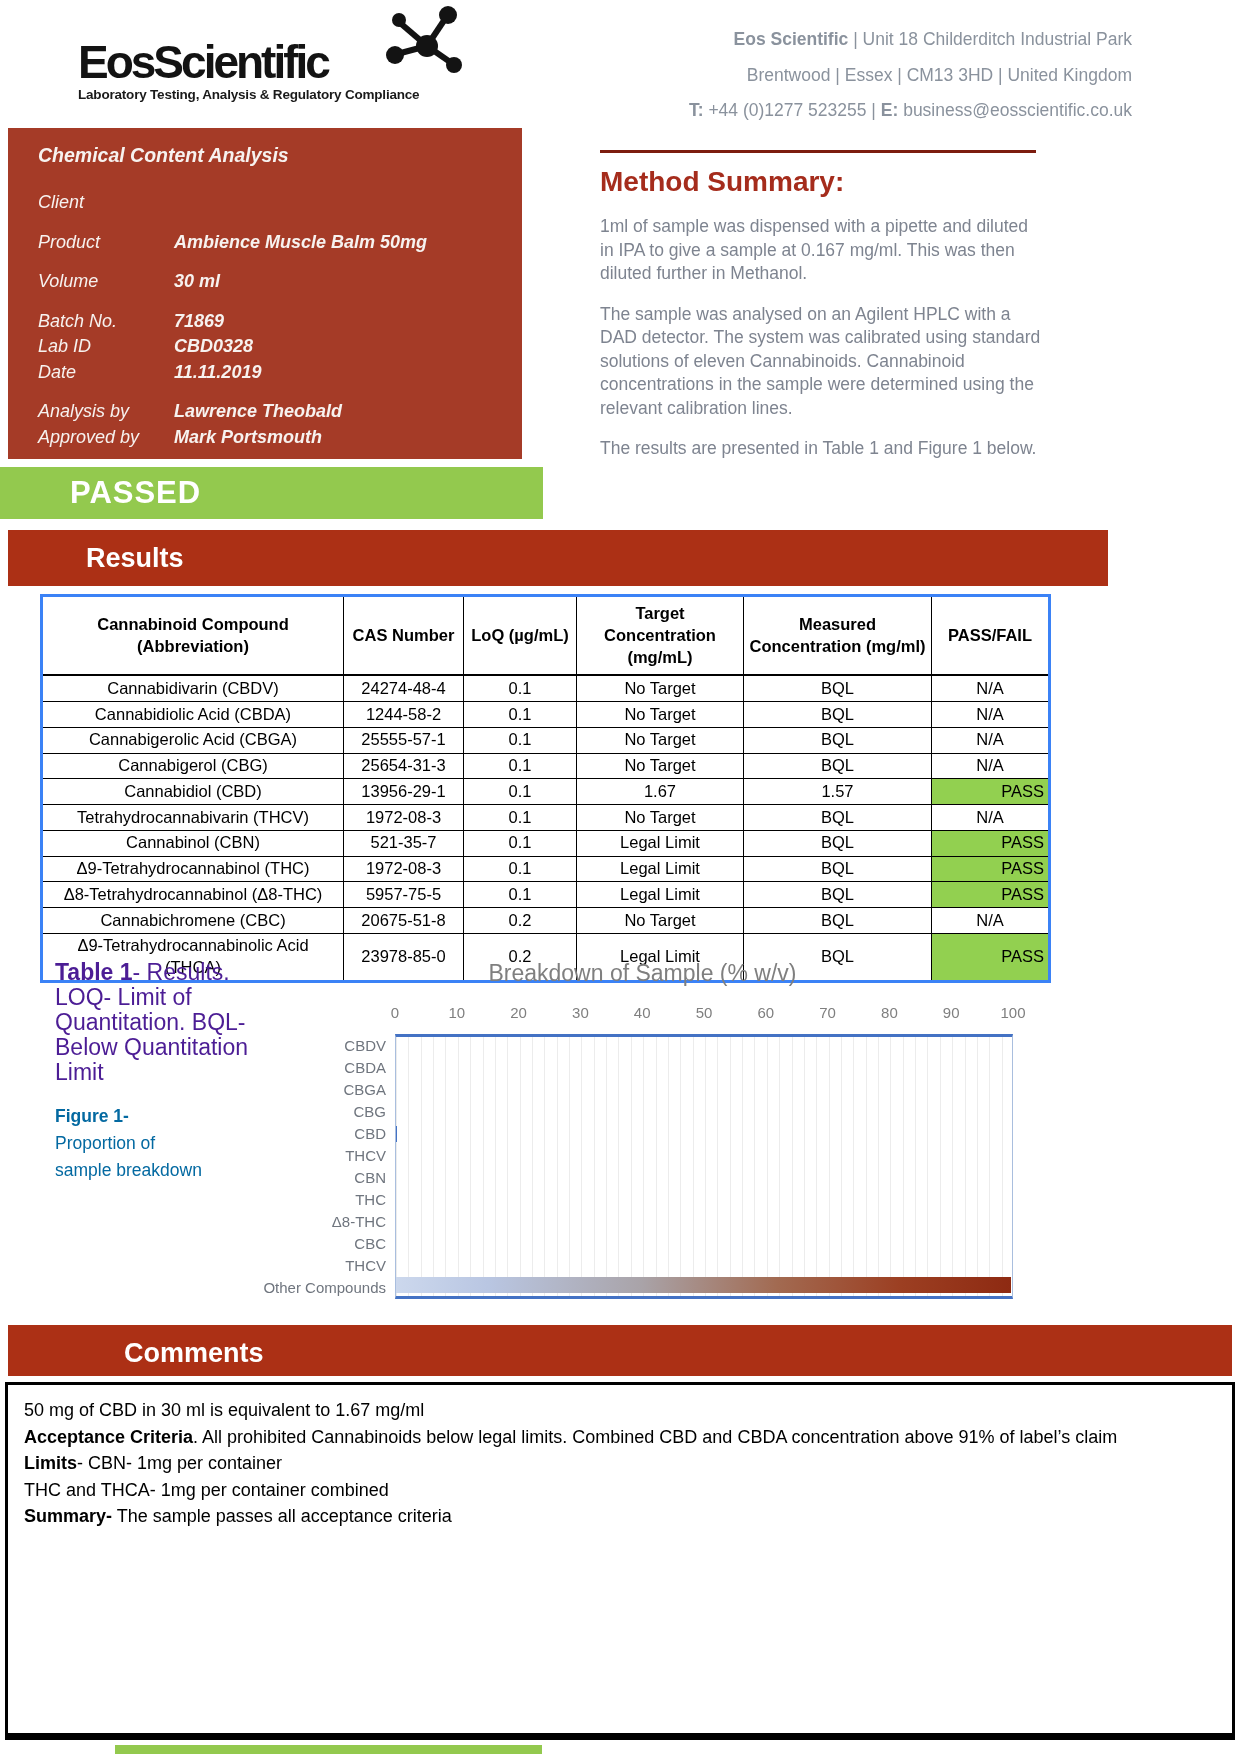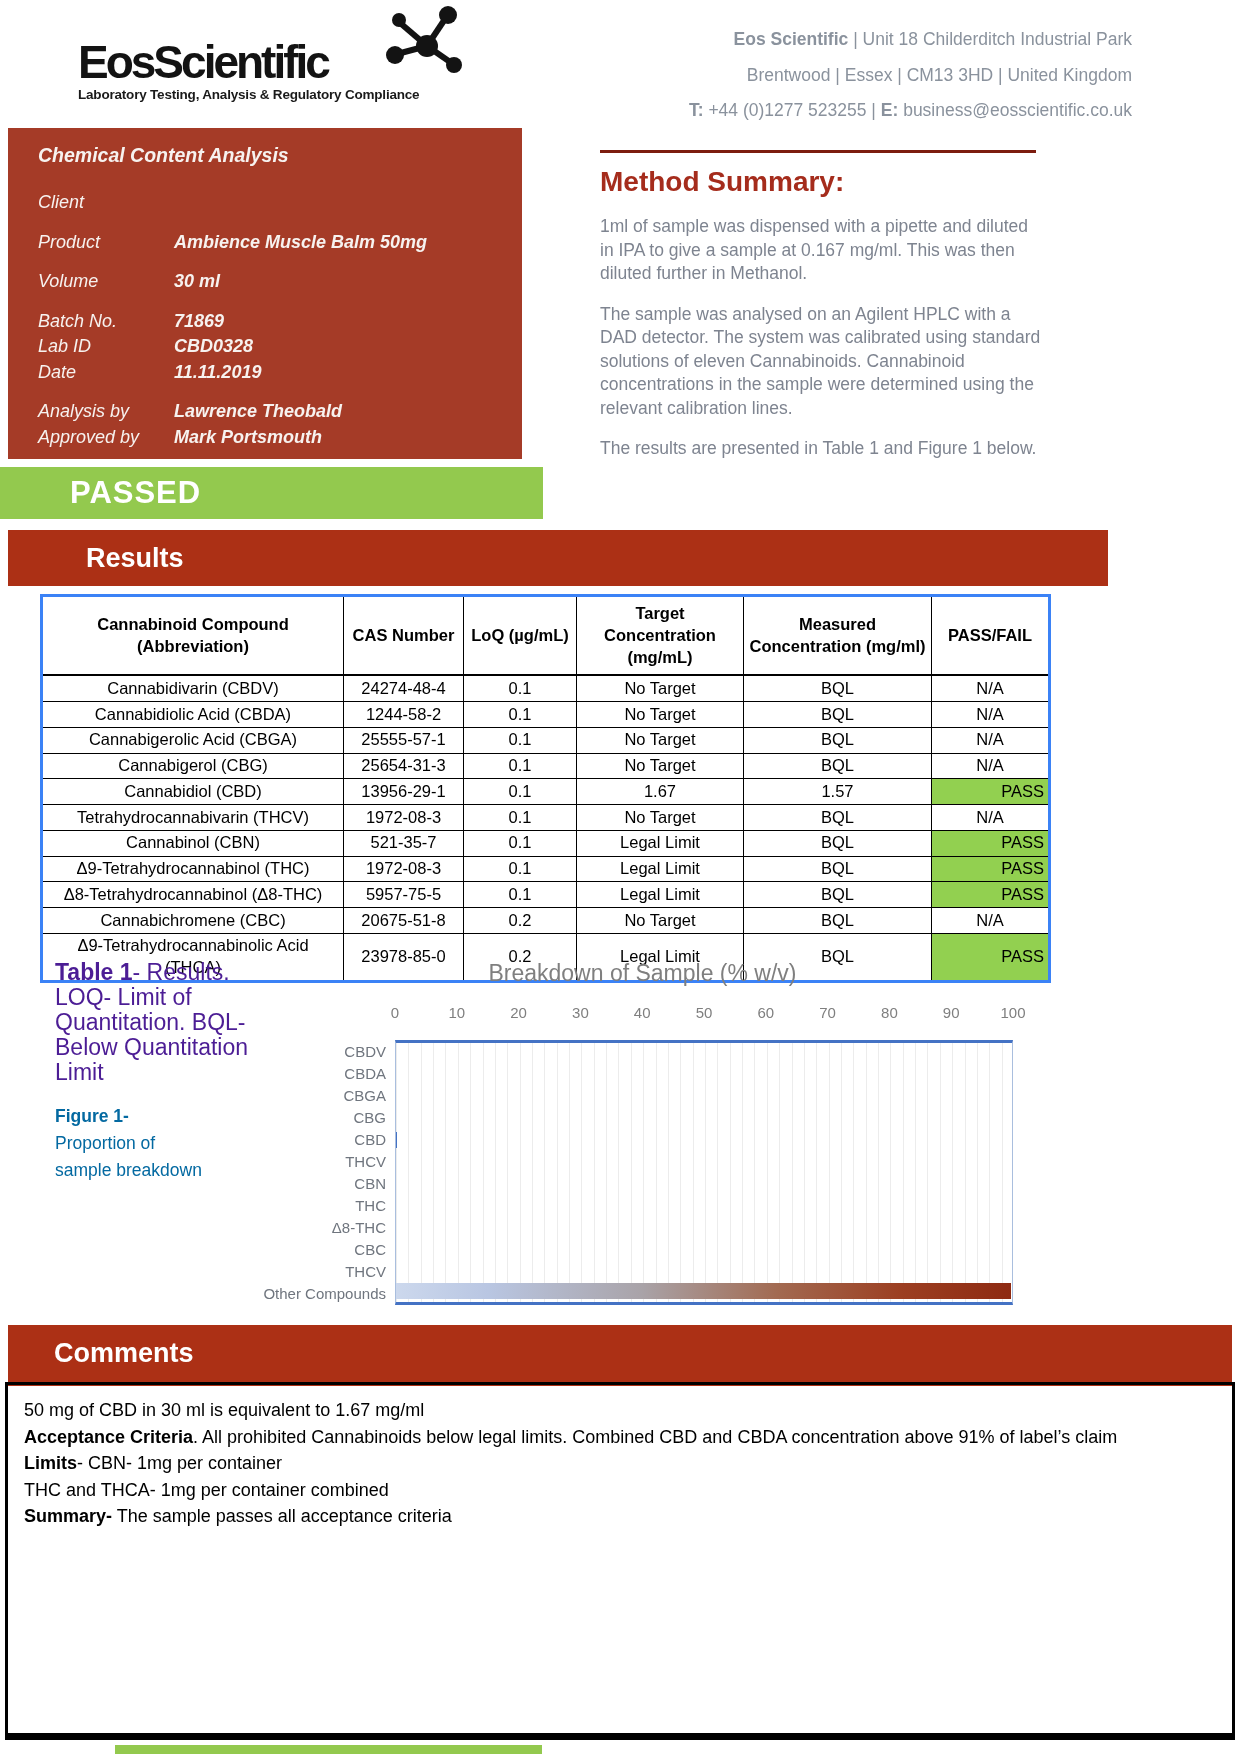--- a/index.html
+++ b/index.html
@@ -39,38 +39,38 @@
   
   .method{position:absolute;left:600px;top:150px;width:444px;}
   .method-rule{height:3px;width:436px;background:var(--red-rule);}
   .method-heading{color:var(--red-heading);font-size:28px;font-weight:700;margin:13px 0 17px;}
   .method-p{color:var(--gray-body);font-size:17.5px;line-height:23.5px;margin-bottom:17px;}
   
   .passed-banner{position:absolute;left:0;top:467px;width:543px;height:52px;background:var(--green-banner);
     color:#fff;font-size:31px;font-weight:700;line-height:52px;padding-left:70px;letter-spacing:1px;}
   .section-bar{position:absolute;background:var(--red-bar);color:#fff;font-weight:700;}
   .results-bar{left:8px;top:530px;width:1100px;height:56px;font-size:27px;line-height:56px;padding-left:78px;}
-  .comments-bar{left:8px;top:1325px;width:1224px;height:61px;font-size:27px;line-height:57px;padding-left:46px;}
+  .comments-bar{left:8px;top:1325px;width:1224px;height:51px;font-size:27px;line-height:57px;padding-left:116px;}
   
   .results-table{position:absolute;left:40px;top:594px;width:1008px;border-collapse:collapse;
     table-layout:fixed;font-size:16.5px;text-align:center;border:3px solid #3b82f6;}
   .results-table th,.results-table td{border:1.6px solid #000;vertical-align:middle;}
   .results-table th{font-weight:700;padding:6px 2px;line-height:1.32;border-bottom:2.5px solid #000;}
   .results-table td{padding:1.5px 4px;line-height:1.32;}
   .results-table td.col-compound{padding:1.5px 14px;}
   .results-table td.pass{background:var(--green-pass);text-align:right;}
   
   .table-caption{position:absolute;left:55px;top:960px;width:195px;font-size:23px;line-height:25px;color:#4c1d95;}
   .figure-caption{position:absolute;left:55px;top:1103px;width:150px;font-size:17.5px;line-height:27px;color:#0369a1;}
   
   .chart{position:absolute;left:255px;top:958px;width:775px;}
   .chart-title{text-align:center;color:var(--gray-chart);font-size:23px;line-height:30px;margin-bottom:16px;}
   .chart-axis{position:relative;margin-left:140px;width:618px;height:24px;}
   .tick{position:absolute;transform:translateX(-50%);color:var(--gray-chart);font-size:15px;top:0;}
-  .chart-body{display:flex;margin-top:12px;}
+  .chart-body{display:flex;margin-top:6px;}
   .chart-cats{width:140px;height:265px;display:flex;flex-direction:column;padding-right:9px;}
   .cat{flex:1;display:flex;align-items:center;justify-content:flex-end;color:#6f757e;font-size:15px;white-space:nowrap;}
   .chart-plot{position:relative;width:618px;height:265px;
     border:1px solid #a9bede;border-top:3px solid #4472c4;border-bottom:3px solid #4472c4;
     background:repeating-linear-gradient(90deg,#ececec 0 1px,transparent 1px 12.36px);}
   .plot-rows{position:absolute;inset:0;display:flex;flex-direction:column;}
   .plot-row{flex:1;display:flex;align-items:center;}
   .bar{height:16px;min-width:1px;}
   .bar-solid{background:#4472c4;}
   .bar-gradient{background:linear-gradient(90deg,#ccd8ed 0%,#b9c6e2 15%,#a9a3a8 40%,#a26a51 62%,#9c3f22 82%,#8e2a12 100%);}

